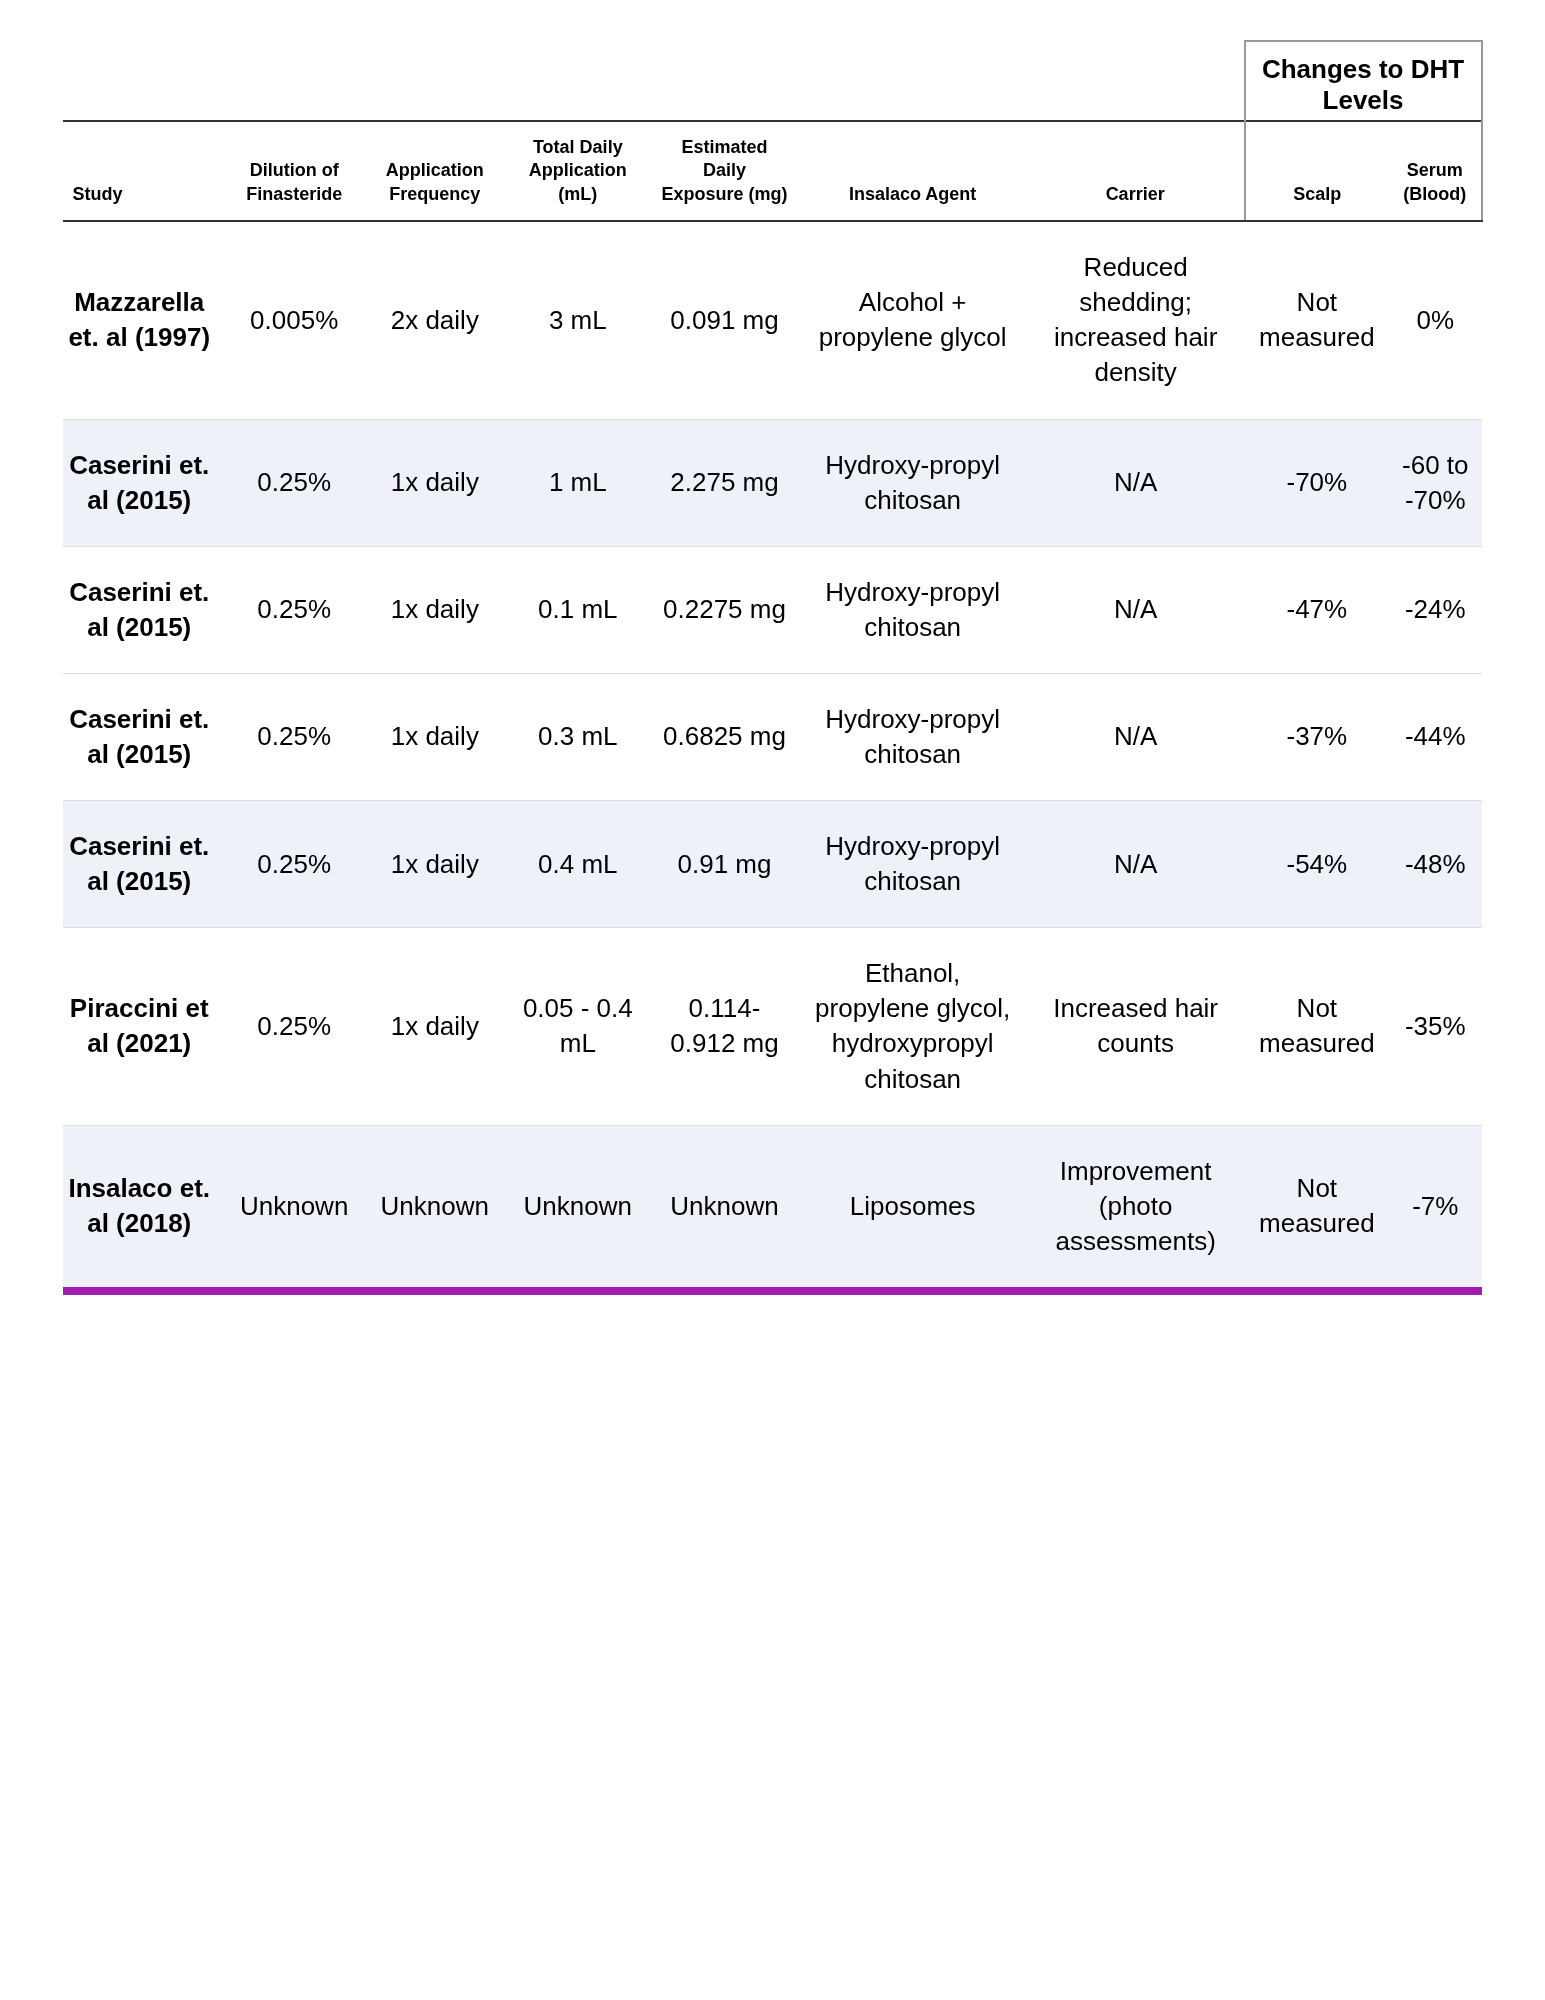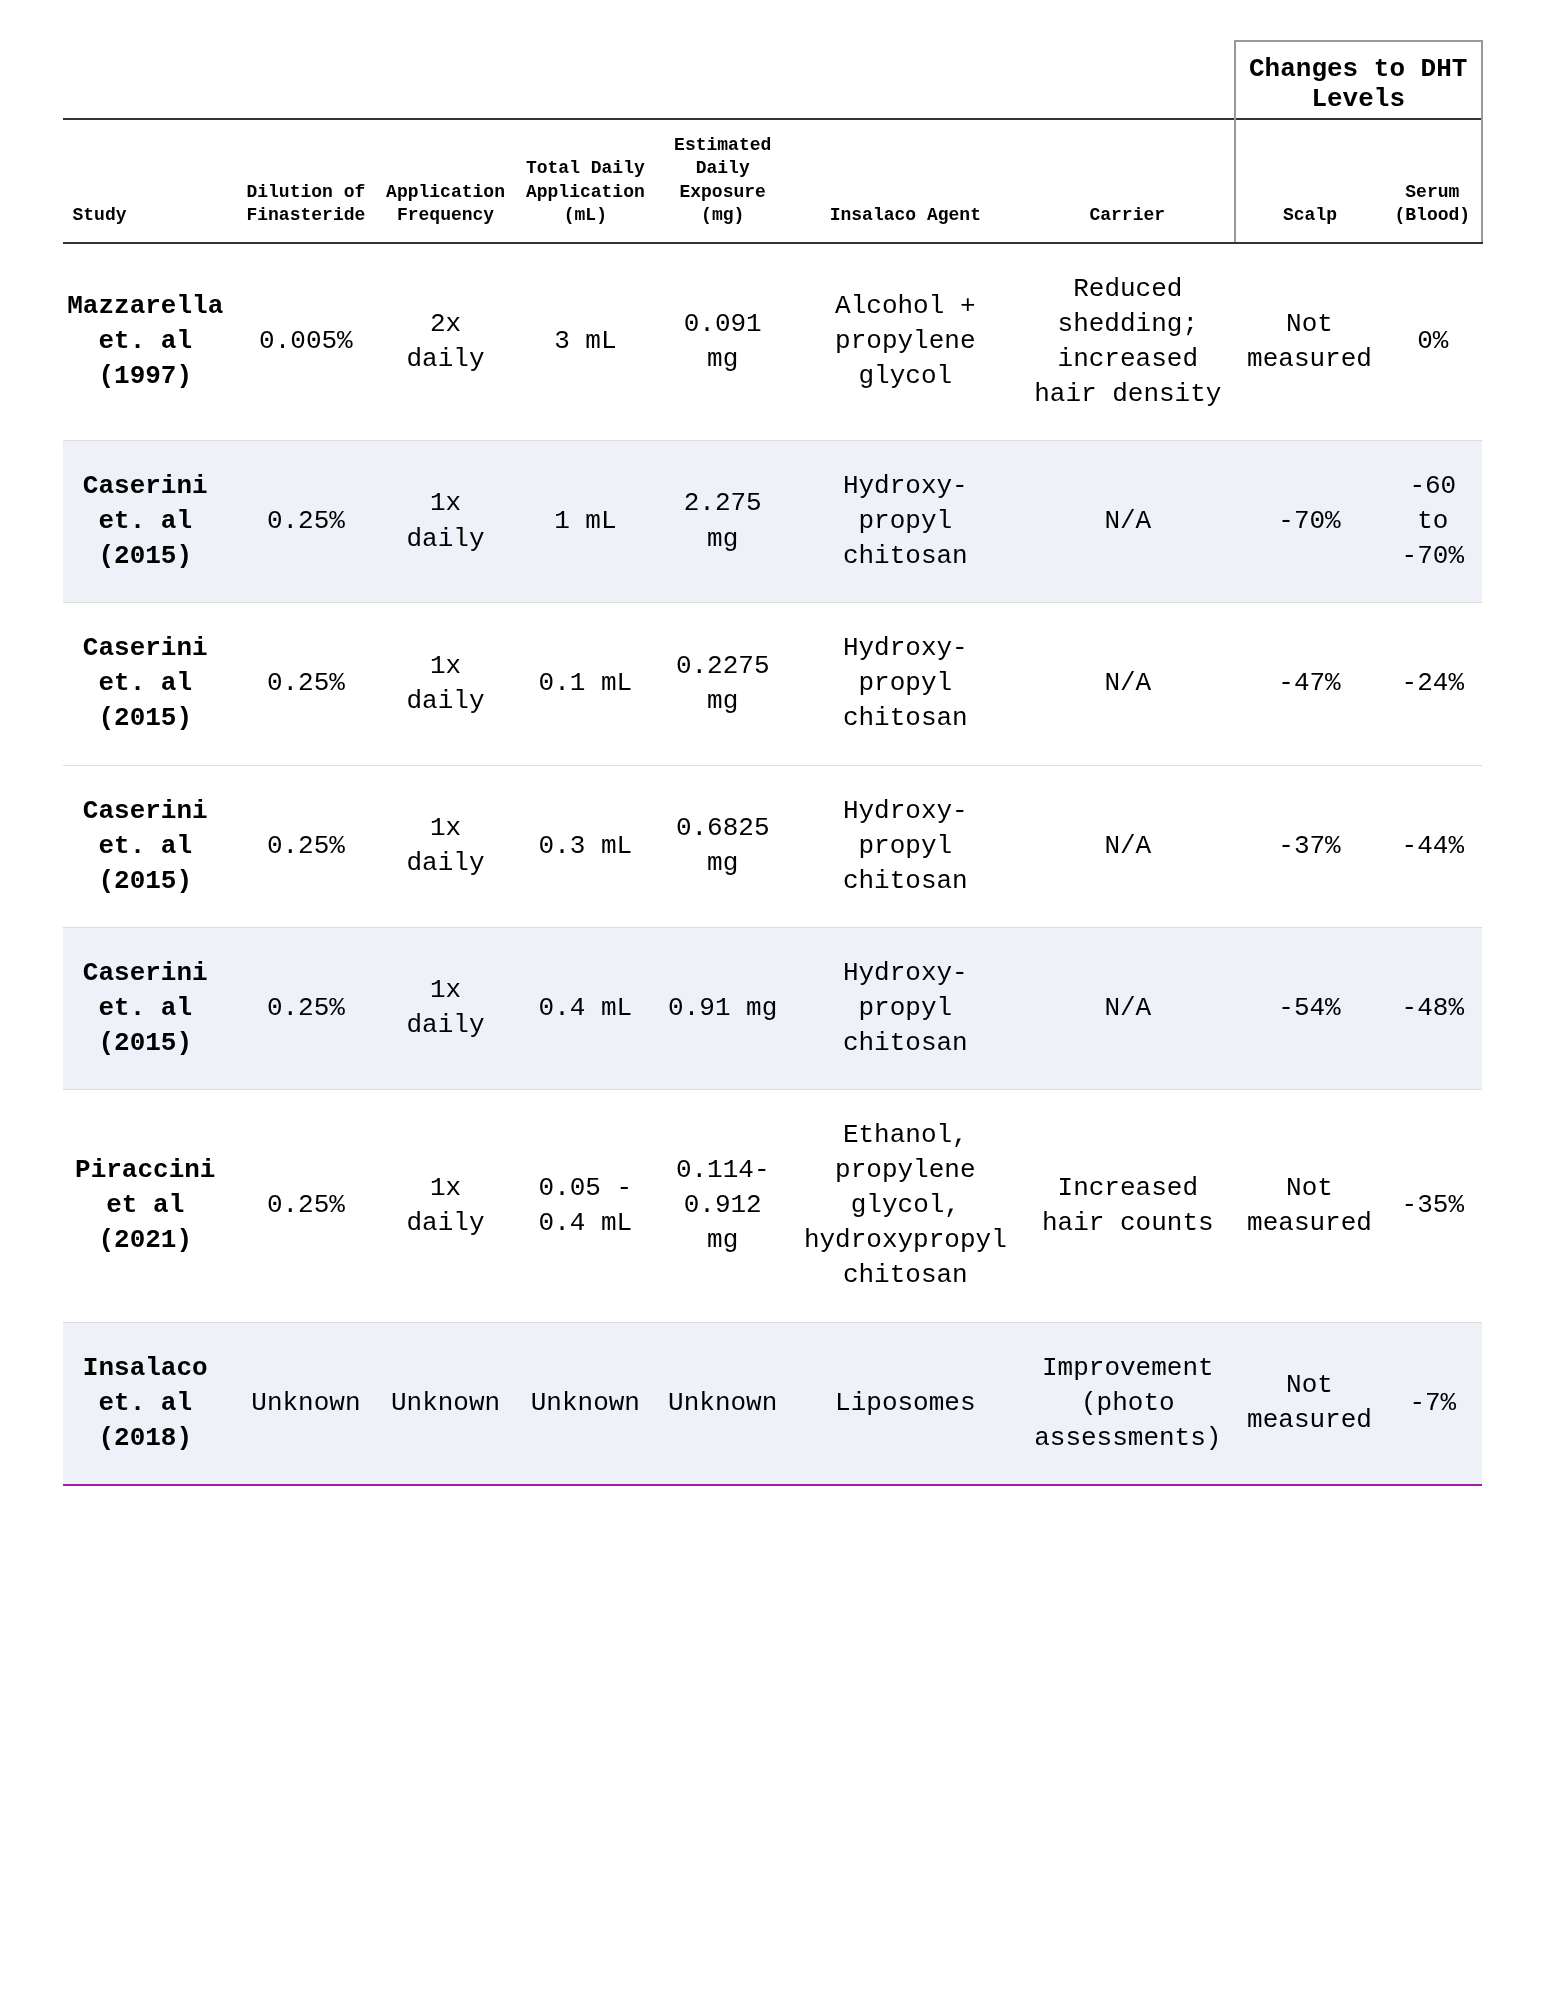--- a/index.html
+++ b/index.html
@@ -20,21 +20,20 @@
 
     .table-container {
       width: 100%;
       max-width: 1420px;
     }
 
     table {
       width: 100%;
       border-collapse: collapse;
       font-size: 26px;
-      font-family: Liberation Mono, monospace;
     }
 
     thead tr.dht-header td {
       text-align: center;
       font-weight: bold;
       font-size: 26px;
       padding: 12px 8px 4px 8px;
       border: none;
     }
 
@@ -67,21 +66,21 @@
     thead tr.col-header th.dht-col-last {
       border-right: 2px solid #999;
       border-left: none;
     }
 
     tbody tr {
       border-bottom: 1px solid #ddd;
     }
 
     tbody tr:last-child {
-      border-bottom: 2px solid #a21caf;
+      border-bottom: 8px solid #a21caf;
       margin-top: 8px;
     }
 
     tbody td {
       text-align: center;
       padding: 28px 12px;
       font-size: 26px;
       vertical-align: middle;
       line-height: 1.35;
     }

